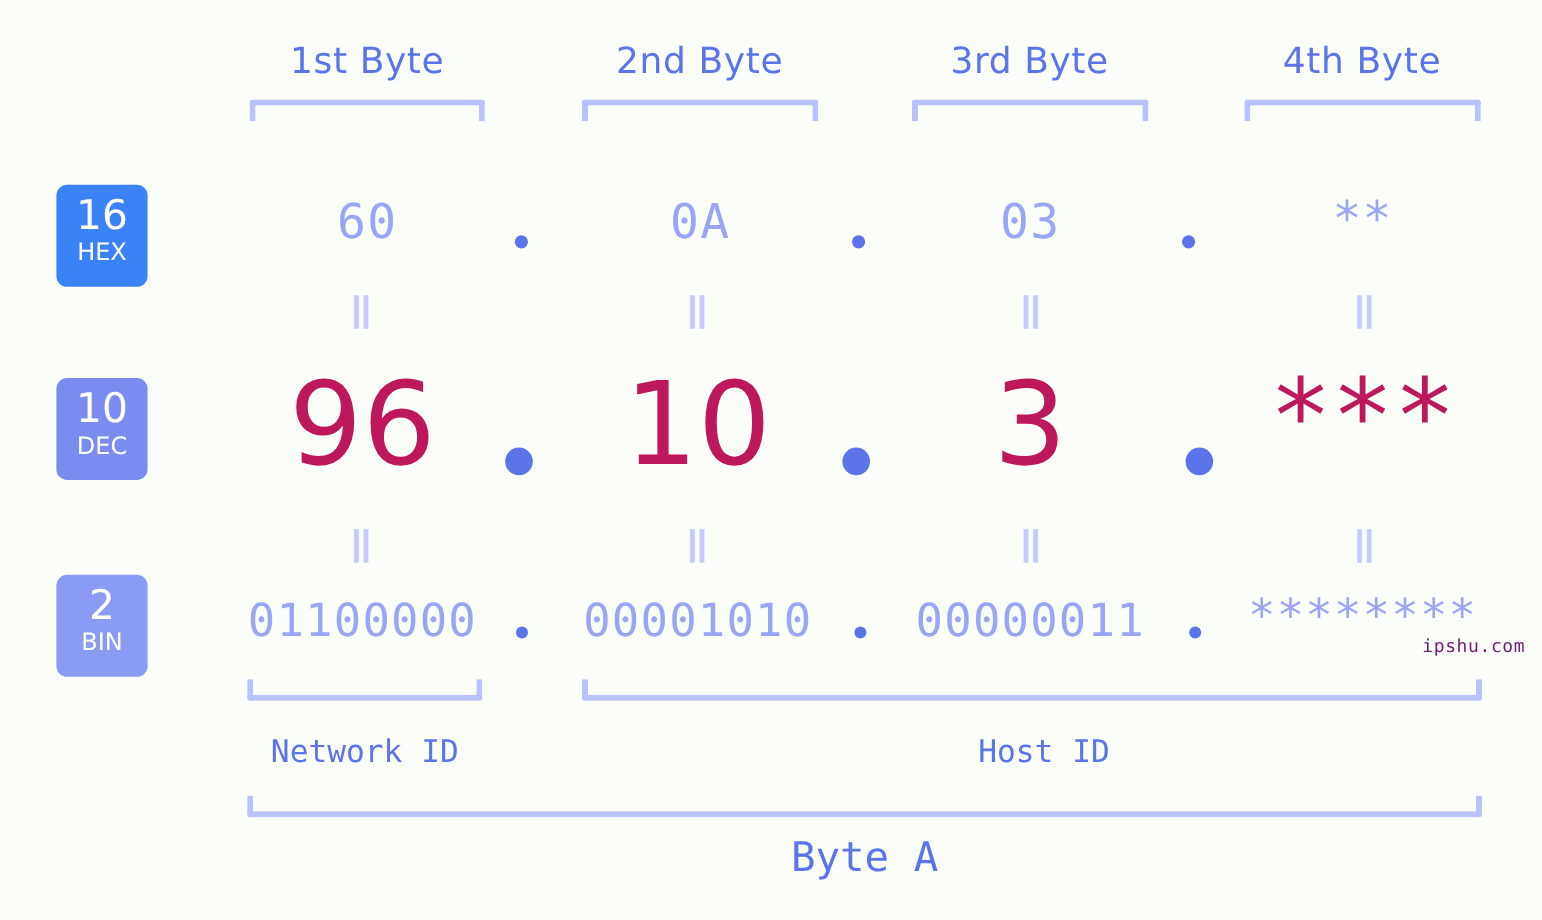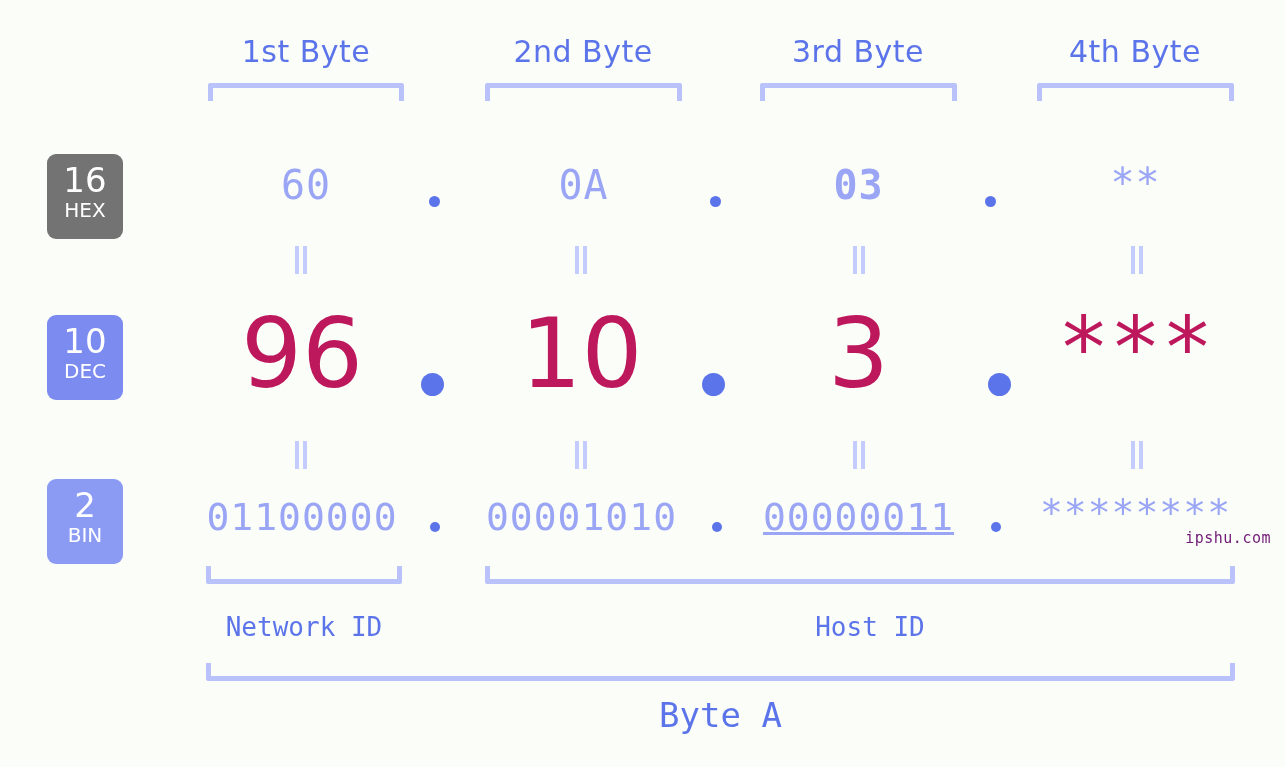--- a/index.html
+++ b/index.html
@@ -174,21 +174,21 @@
   <div class="byte-label" style="left:208px; width:196px;">1st Byte</div>
   <div class="byte-label" style="left:485px; width:196px;">2nd Byte</div>
   <div class="byte-label" style="left:760px; width:196px;">3rd Byte</div>
   <div class="byte-label" style="left:1037px; width:196px;">4th Byte</div>
 
   <div class="bracket-top" style="left:208px; top:83px; width:196px;"></div>
   <div class="bracket-top" style="left:485px; top:83px; width:197px;"></div>
   <div class="bracket-top" style="left:760px; top:83px; width:197px;"></div>
   <div class="bracket-top" style="left:1037px; top:83px; width:197px;"></div>
 
-  <div class="badge" style="top:154px; height:85px; background:#737373;">
+  <div class="badge" style="top:154px; height:85px; background:#3b82f6;">
     <span class="num">16</span>
     <span class="nm">HEX</span>
   </div>
 
   <div class="badge" style="top:315px; height:85px; background:#7b8bf0;">
     <span class="num">10</span>
     <span class="nm">DEC</span>
   </div>
 
   <div class="badge" style="top:479px; height:85px; background:#8b9bf4;">
@@ -196,21 +196,21 @@
     <span class="nm">BIN</span>
   </div>
 
   <div class="row">
     <div class="cell hex-val" style="left:208px; top:162px; width:196px;">60</div>
     <div class="dot" style="left:429px; top:196px; width:11px; height:11px;"></div>
 
     <div class="cell hex-val" style="left:485px; top:162px; width:197px;">0A</div>
     <div class="dot" style="left:710px; top:196px; width:11px; height:11px;"></div>
 
-    <div class="cell hex-val" style="left:760px; top:162px; width:197px;font-weight:bold;">03</div>
+    <div class="cell hex-val" style="left:760px; top:162px; width:197px;">03</div>
     <div class="dot" style="left:985px; top:196px; width:11px; height:11px;"></div>
 
     <div class="cell hex-val" style="left:1037px; top:160px; width:197px;">**</div>
   </div>
 
   <div class="eq" style="left:290px; top:246px;"><i></i><i></i></div>
   <div class="eq" style="left:570px; top:246px;"><i></i><i></i></div>
   <div class="eq" style="left:848px; top:246px;"><i></i><i></i></div>
   <div class="eq" style="left:1126px; top:246px;"><i></i><i></i></div>
 
@@ -232,21 +232,21 @@
   <div class="eq" style="left:848px; top:441px;"><i></i><i></i></div>
   <div class="eq" style="left:1126px; top:441px;"><i></i><i></i></div>
 
   <div class="row">
     <div class="cell bin-val" style="left:204px; top:498px; width:196px;">01100000</div>
     <div class="dot" style="left:430px; top:522px; width:10px; height:10px;"></div>
 
     <div class="cell bin-val" style="left:483px; top:498px; width:197px;">00001010</div>
     <div class="dot" style="left:712px; top:522px; width:10px; height:10px;"></div>
 
-    <div class="cell bin-val" style="left:760px; top:498px; width:197px;text-decoration:underline;">00000011</div>
+    <div class="cell bin-val" style="left:760px; top:498px; width:197px;">00000011</div>
     <div class="dot" style="left:991px; top:522px; width:10px; height:10px;"></div>
 
     <div class="cell bin-val" style="left:1037px; top:494px; width:197px;">********</div>
   </div>
 
   <div class="bracket-bottom" style="left:206px; top:566px; width:196px;"></div>
   <div class="bracket-bottom" style="left:485px; top:566px; width:750px;"></div>
 
   <div class="caption" style="left:206px; top:612px; width:196px;">Network ID</div>
   <div class="caption" style="left:495px; top:612px; width:750px;">Host ID</div>

